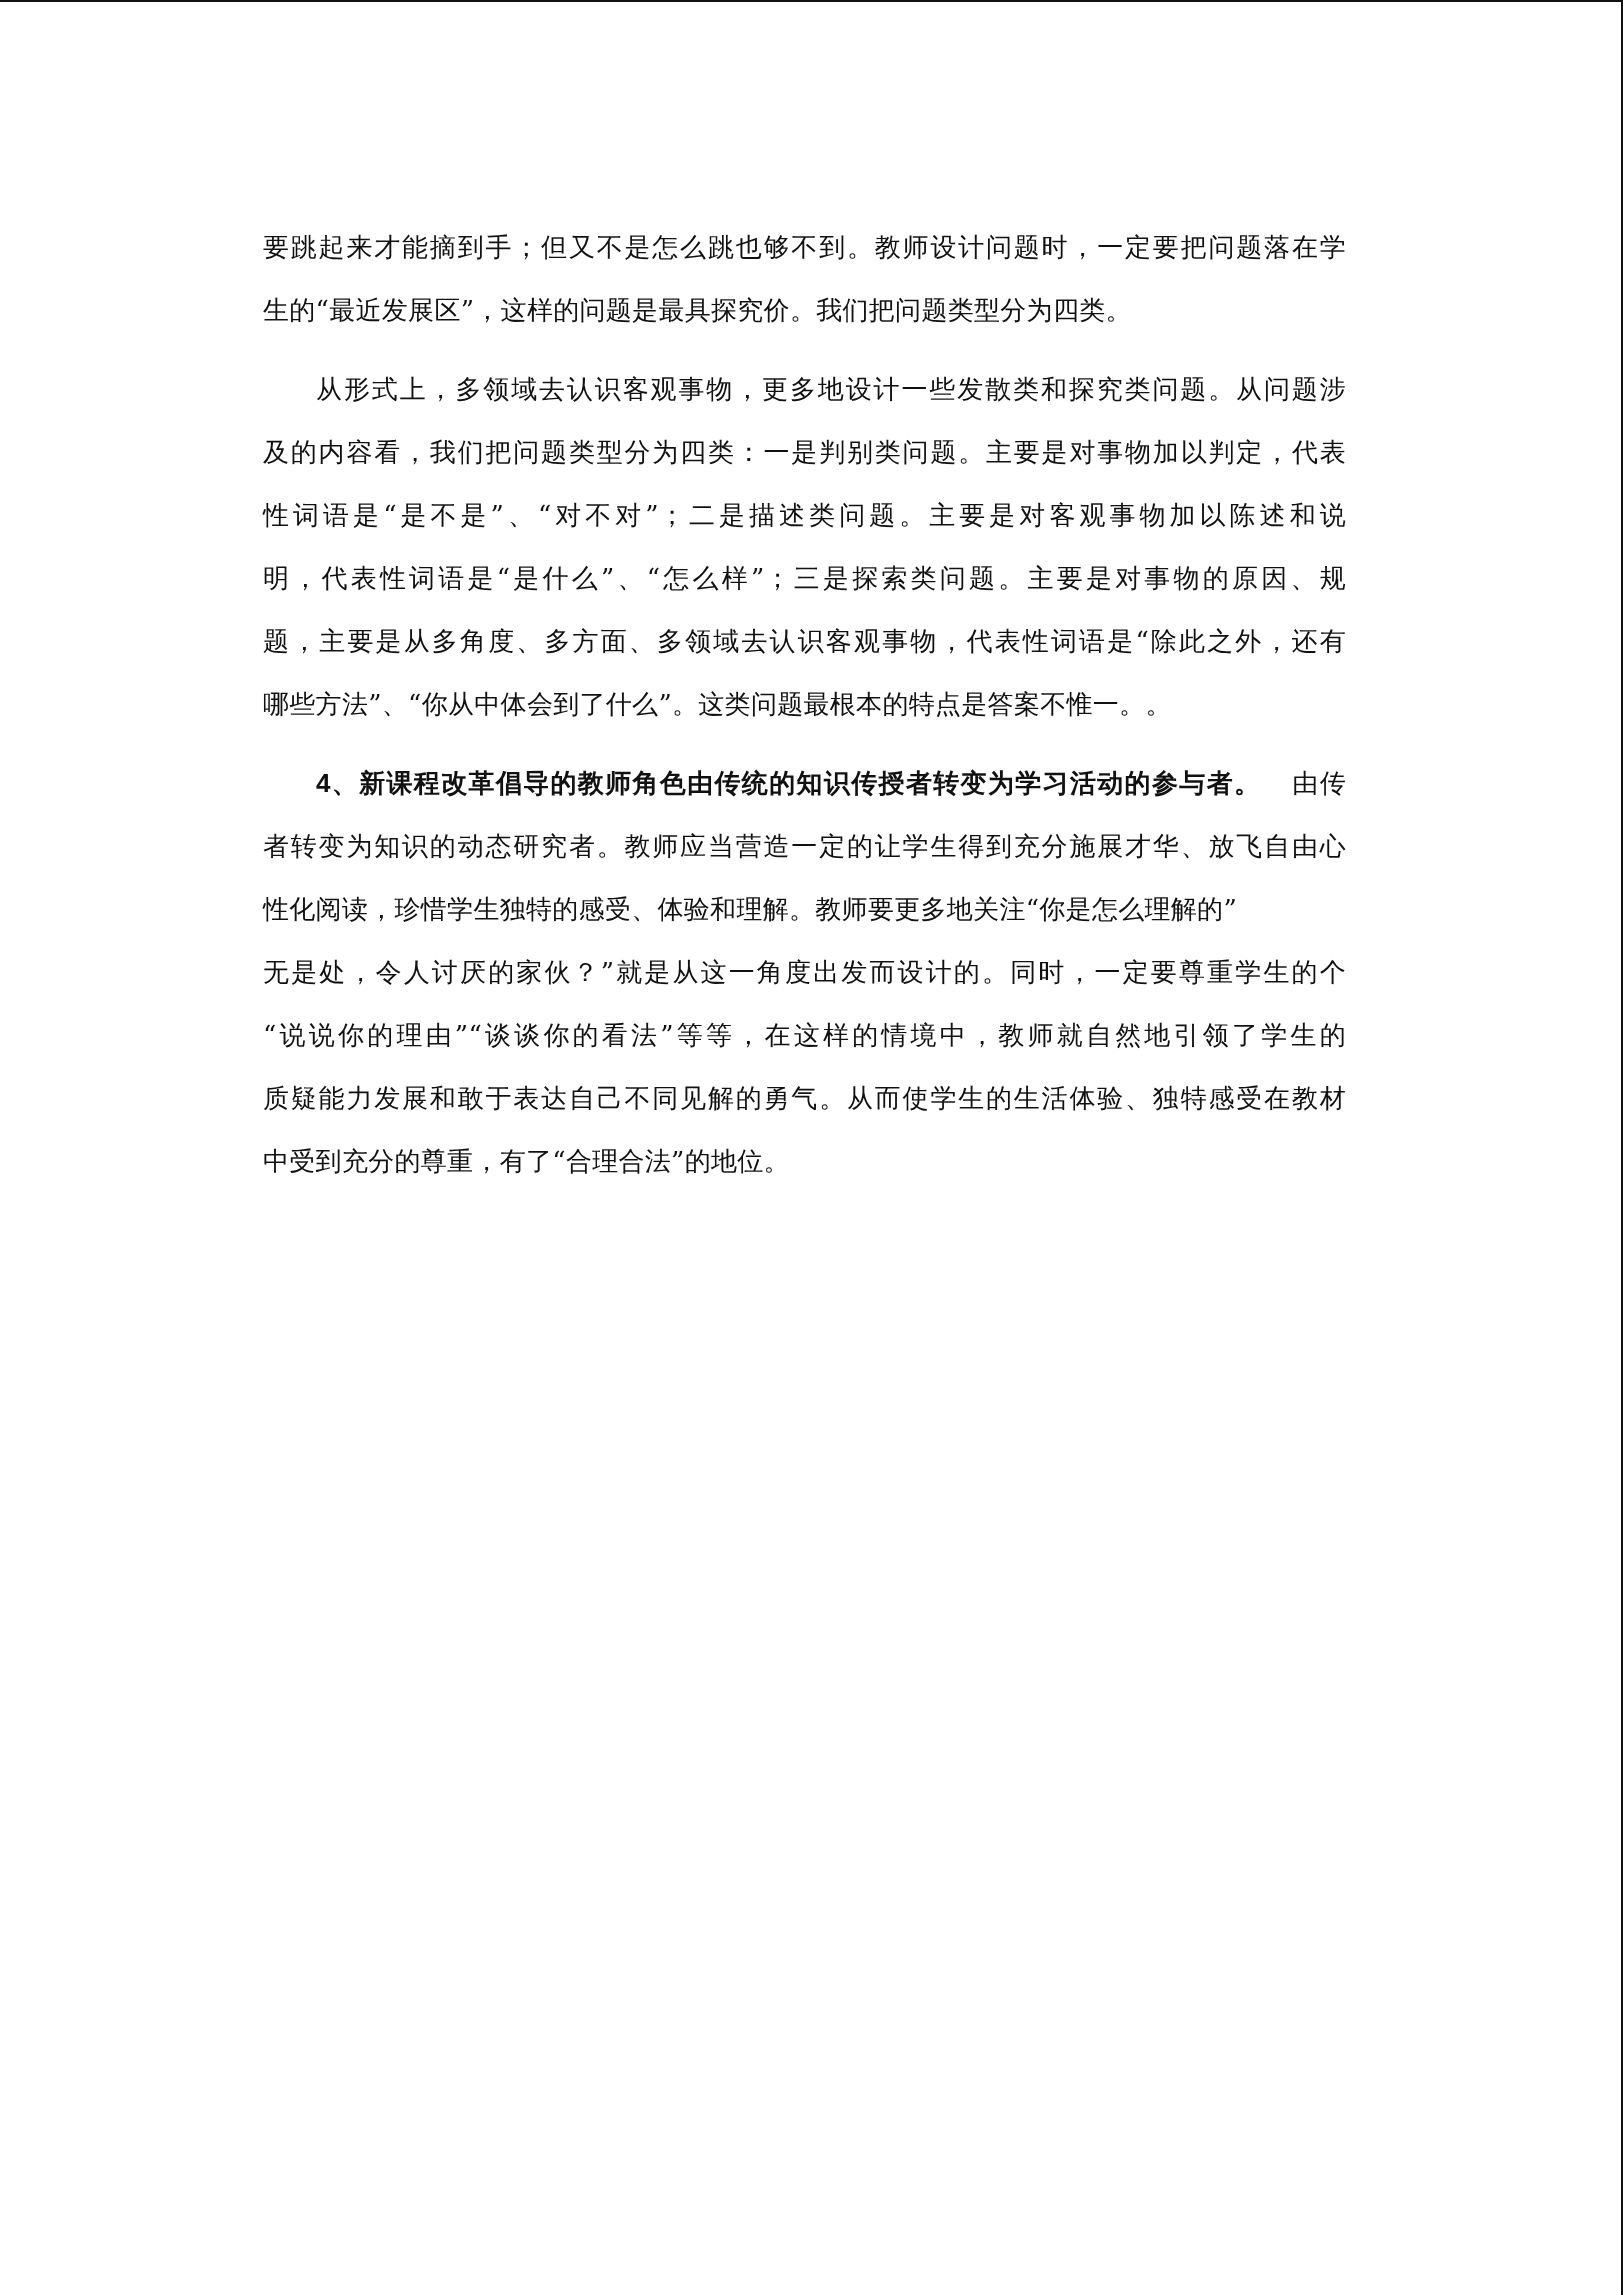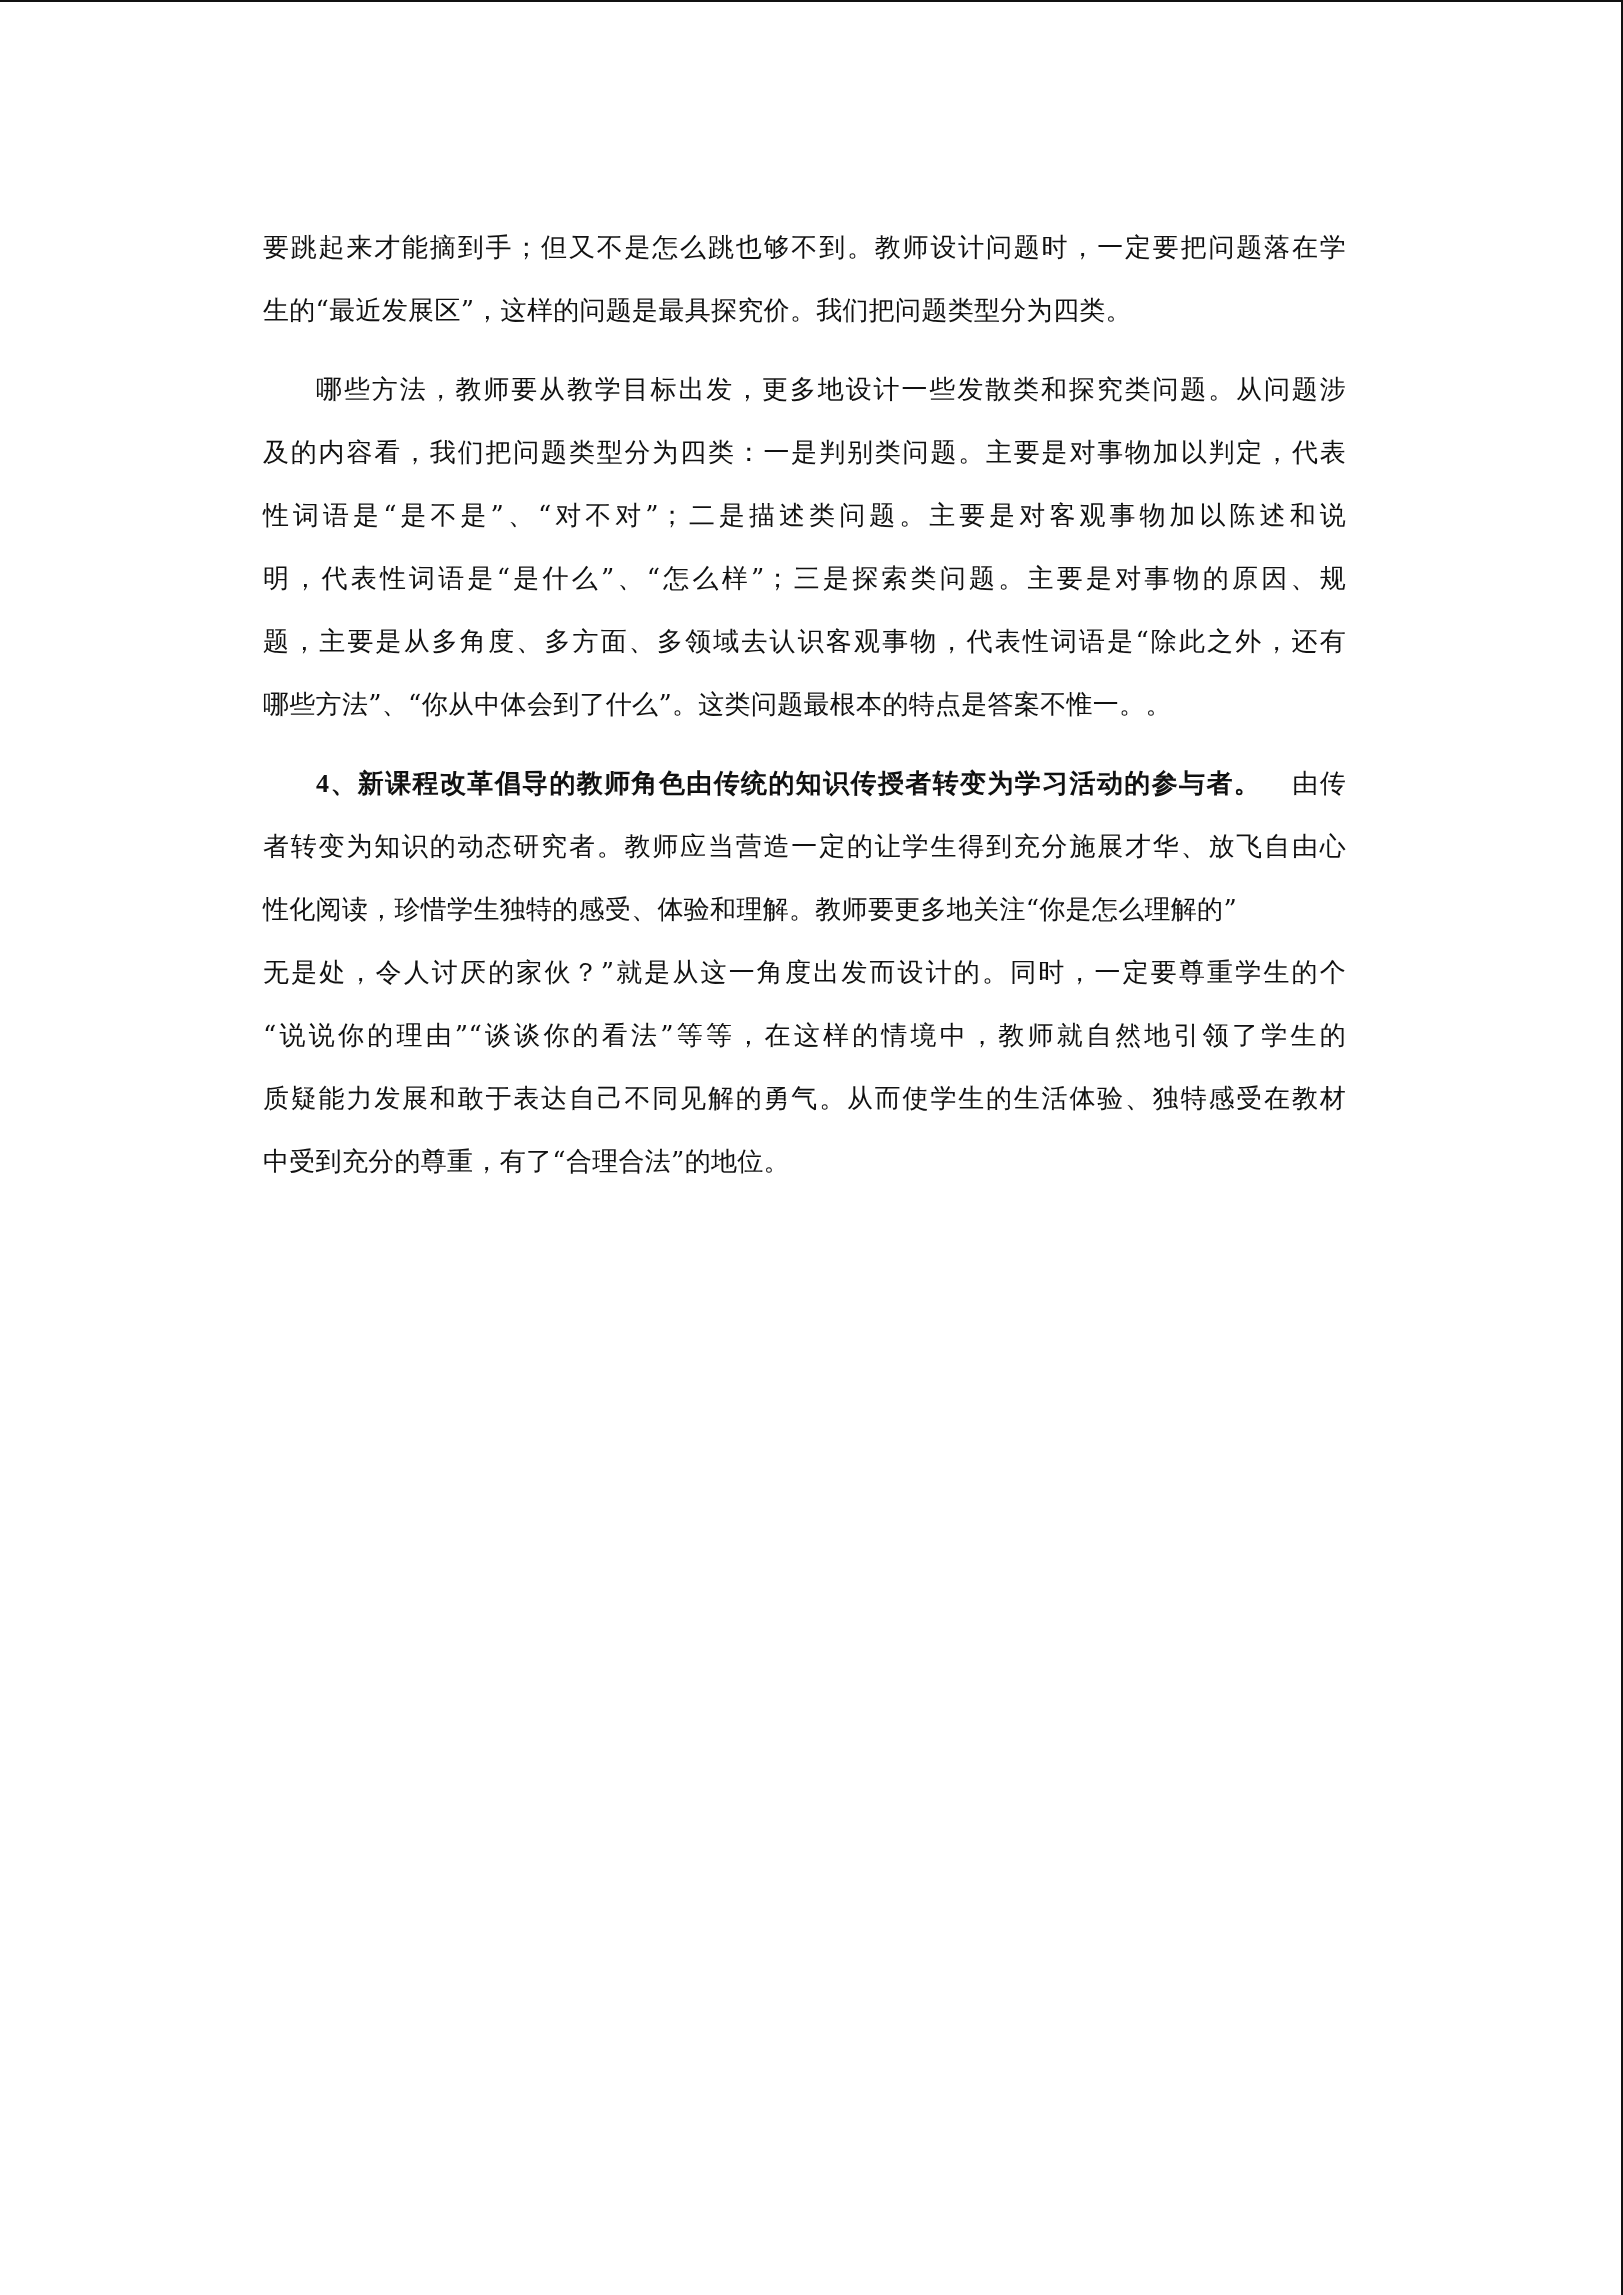--- a/index.html
+++ b/index.html
@@ -35,21 +35,21 @@
       letter-spacing: 0.3px;
     }
     .para {
       margin: 16px;
       padding: 0;
       text-align: justify;
       text-justify: inter-character;
     }
     .heading-inline {
       font-weight: bold;
-      font-family: Liberation Serif, serif;
+      font-family: Liberation Sans, sans-serif;
     }
     .gap {
       display: inline-block;
       width: 30px;
     }
     .line {
       display: block;
       white-space: nowrap;
       text-align: justify;
       text-align-last: justify;
@@ -67,21 +67,21 @@
 
 <div class="page">
   <div class="text-column">
 
     <div class="para">
       <span class="line">要跳起来才能摘到手；但又不是怎么跳也够不到。教师设计问题时，一定要把问题落在学</span>
       <span class="line last">生的“最近发展区”，这样的问题是最具探究价。我们把问题类型分为四类。</span>
     </div>
 
     <div class="para">
-      <span class="line indent">哪些方法，教师要从教学目标出发，更多地设计一些发散类和探究类问题。从问题涉</span>
+      <span class="line indent">从形式上，多领域去认识客观事物，更多地设计一些发散类和探究类问题。从问题涉</span>
       <span class="line">及的内容看，我们把问题类型分为四类：一是判别类问题。主要是对事物加以判定，代表</span>
       <span class="line">性词语是“是不是”、“对不对”；二是描述类问题。主要是对客观事物加以陈述和说</span>
       <span class="line">明，代表性词语是“是什么”、“怎么样”；三是探索类问题。主要是对事物的原因、规</span>
       <span class="line">题，主要是从多角度、多方面、多领域去认识客观事物，代表性词语是“除此之外，还有</span>
       <span class="line last">哪些方法”、“你从中体会到了什么”。这类问题最根本的特点是答案不惟一。。</span>
     </div>
 
     <div class="para">
       <span class="line indent"><span class="heading-inline">4、新课程改革倡导的教师角色由传统的知识传授者转变为学习活动的参与者。</span><span class="gap"></span><span>由传</span></span>
       <span class="line">者转变为知识的动态研究者。教师应当营造一定的让学生得到充分施展才华、放飞自由心</span>

